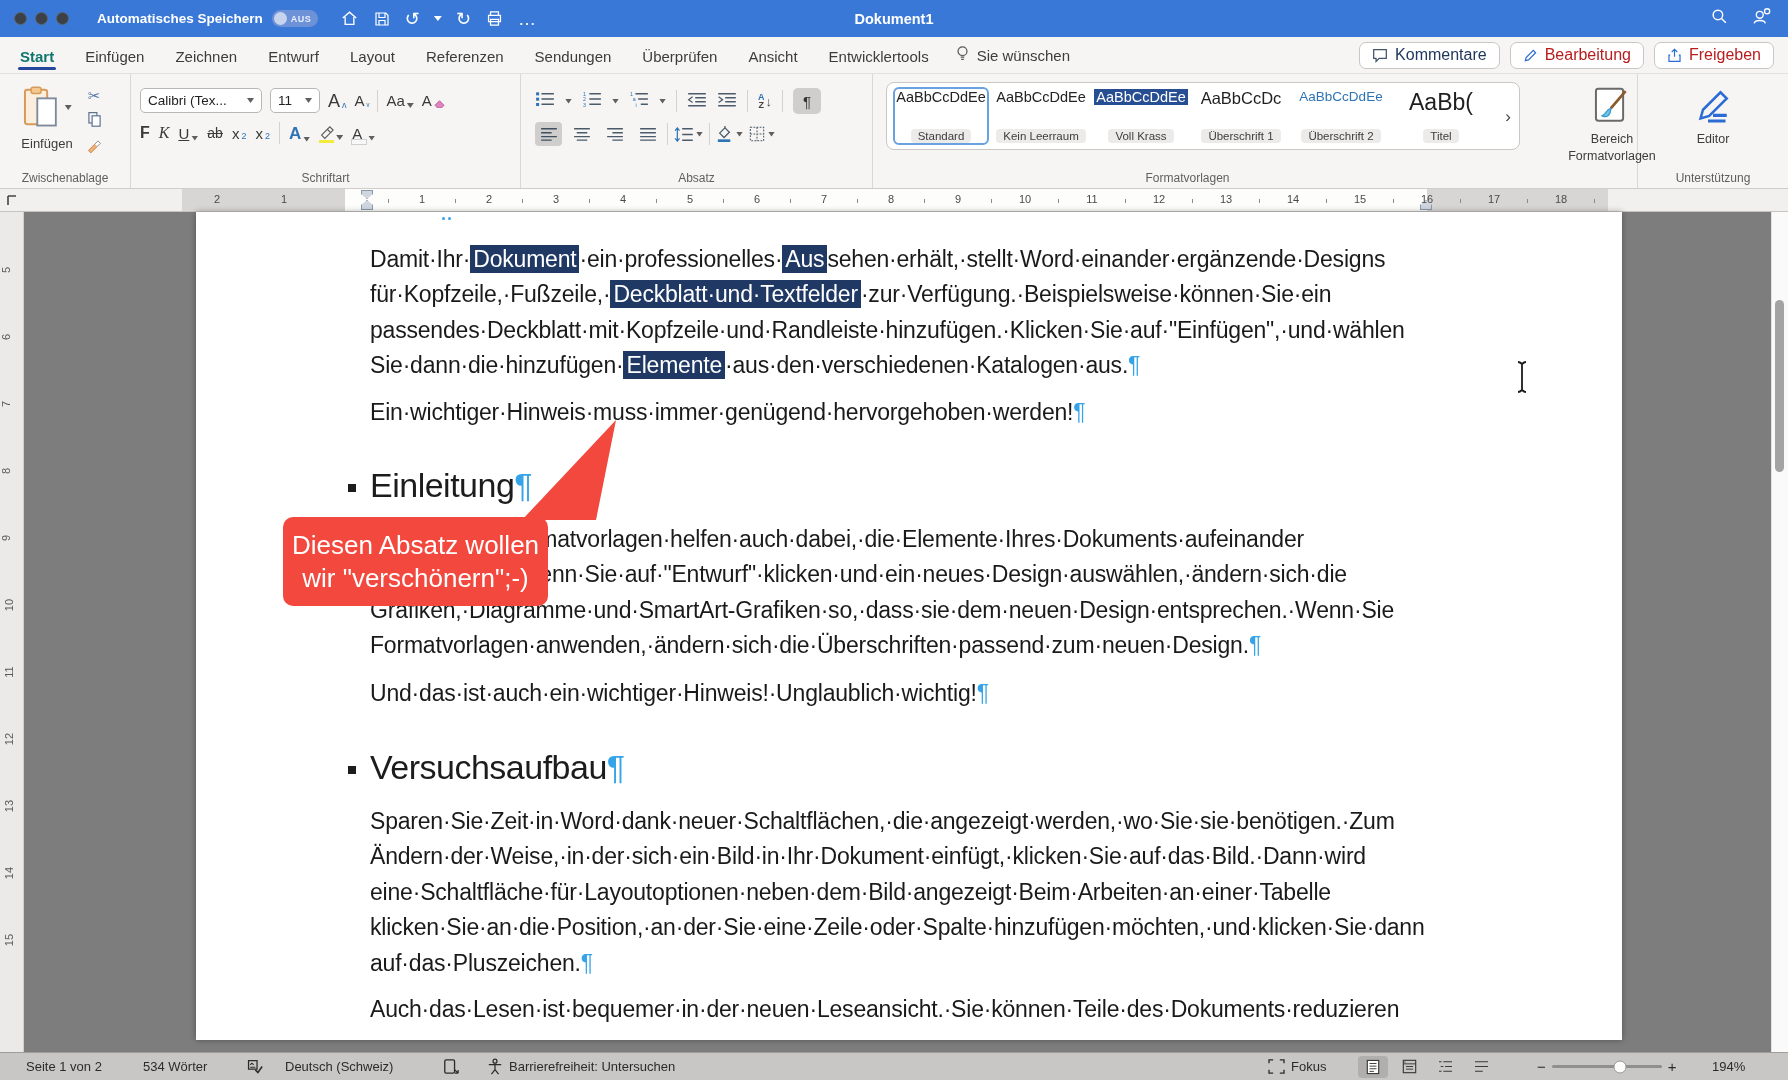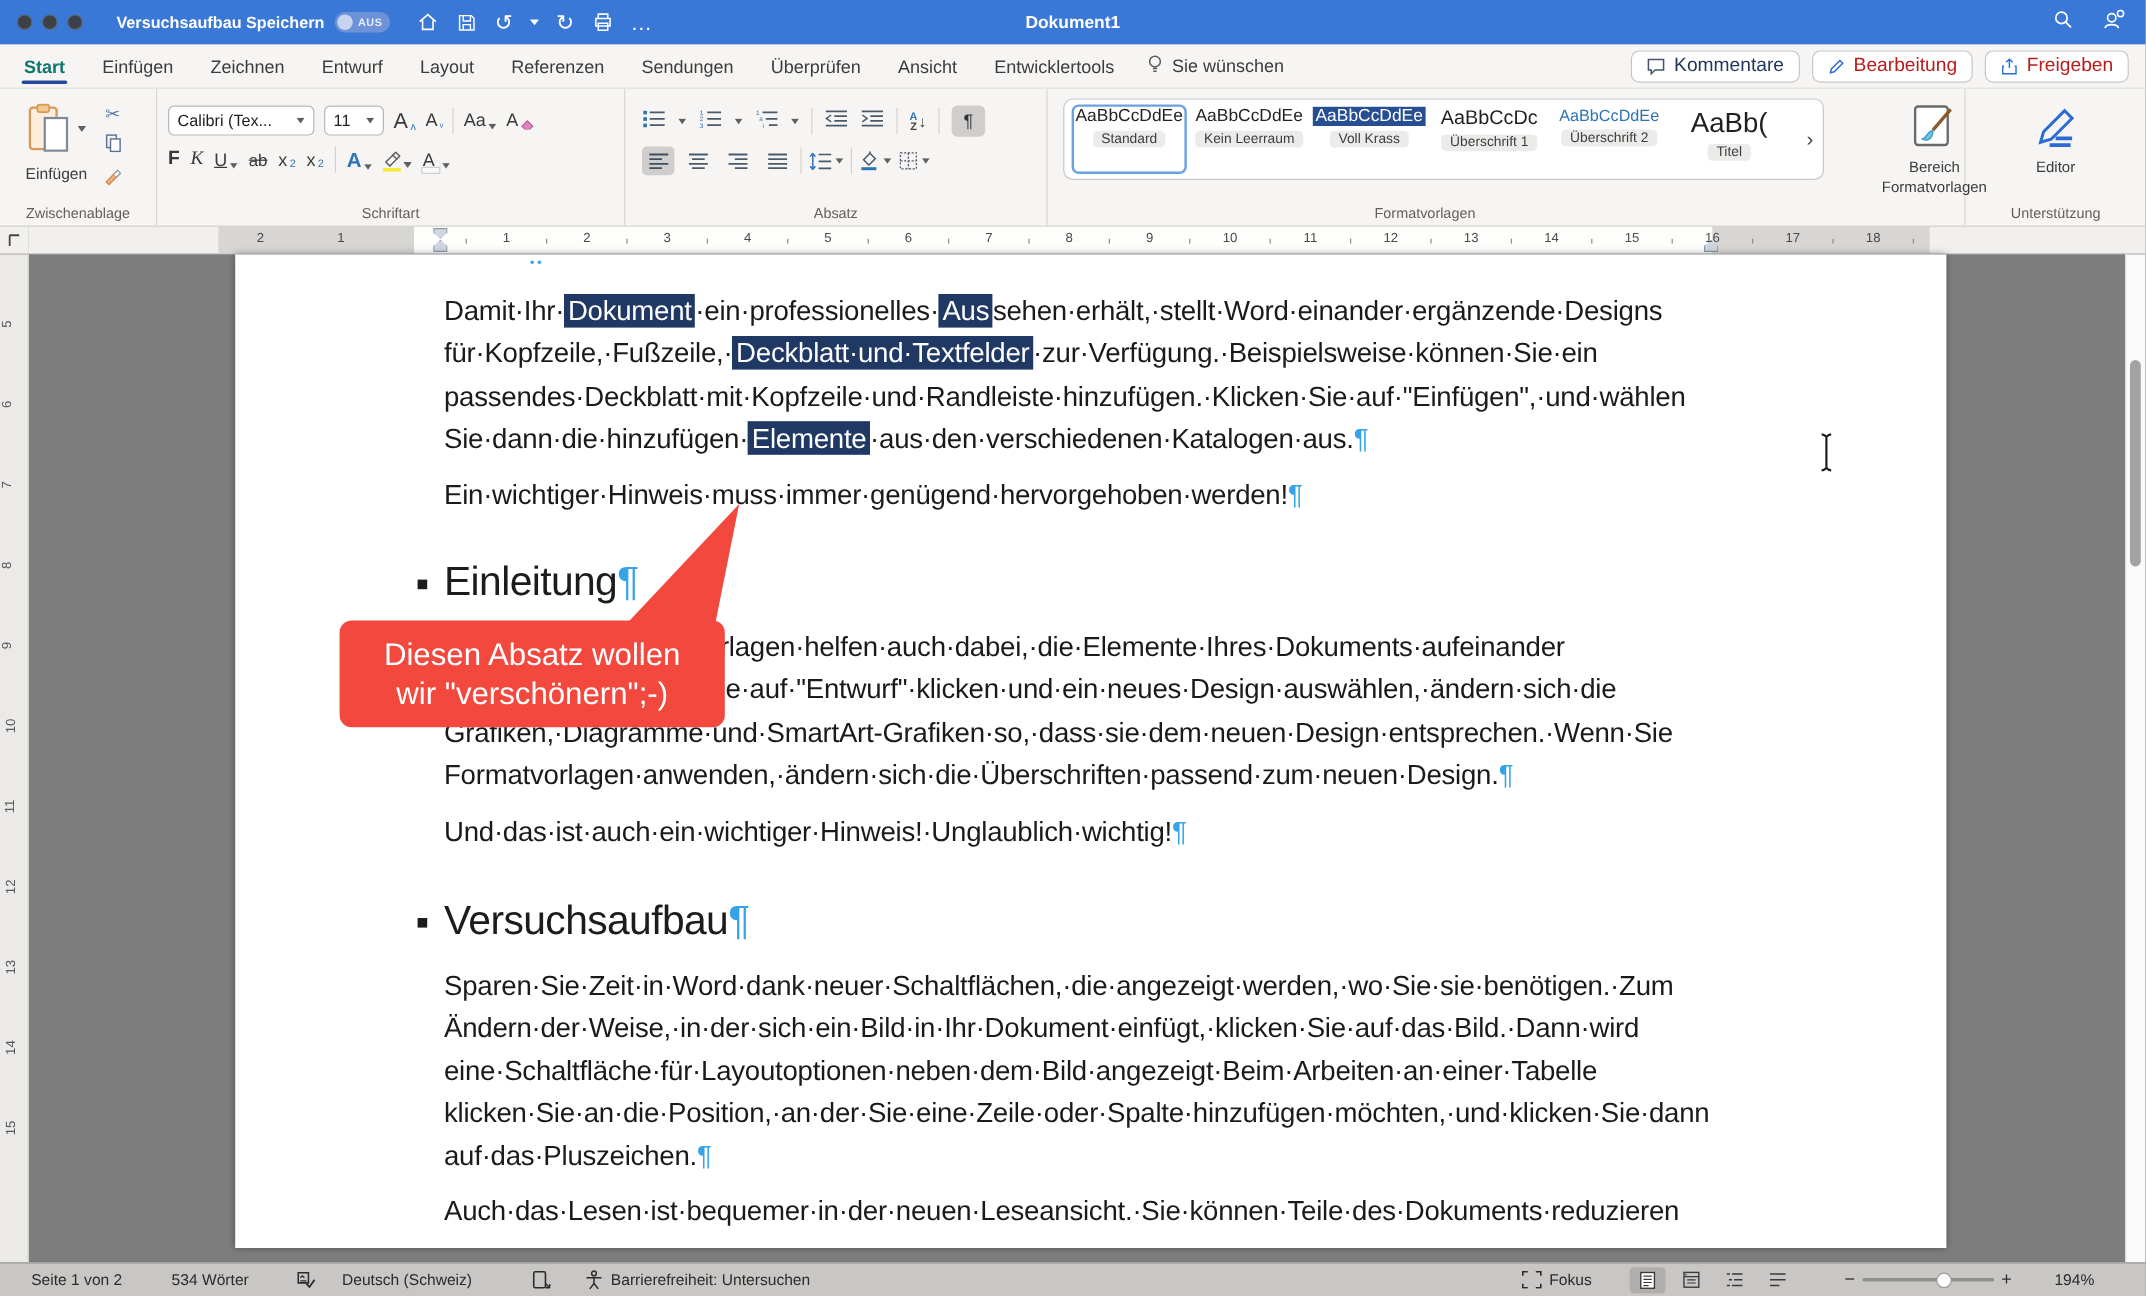--- a/index.html
+++ b/index.html
@@ -69,21 +69,21 @@
   .pbtn { width:28px; height:26px; background:#cfcecc; border-radius:5px; display:flex; align-items:center; justify-content:center;
           font-size:15px; color:#333; }
   .alignbtn { width:27px; height:24px; display:flex; align-items:center; justify-content:center; border-radius:4px; }
   .alignbtn.active { background:#cfcecc; }
   .sorticon { font-size:9px; color:#2e74b5; font-weight:bold; line-height:.9; text-align:center; }
   .sorticon .z { color:#444; }
   .sortarrow { font-size:13px; color:#444; }
 
   .gallery { position:absolute; left:13px; top:8px; width:634px; height:68px; background:#fff; border:1px solid #c9c7c5;
              border-radius:8px; display:flex; align-items:center; padding:0 6px; gap:4px; }
-  .stylecard { width:96px; height:58px; display:flex; flex-direction:column; align-items:center; justify-content:flex-start; gap:4px;
+  .stylecard { width:96px; height:58px; display:flex; flex-direction:column; align-items:center; justify-content:space-between; gap:4px;
                border-radius:6px; border:2px solid transparent; }
   .stylecard.selected { border-color:#6aa1e0; }
   .stylecard .prev { font-size:14.5px; color:#232323; white-space:nowrap; }
   .stylecard .prev.vk { background:#274e92; color:#fff; padding:0 2px; }
   .stylecard .prev.h1 { font-size:16.5px; color:#1f1f1f; }
   .stylecard .prev.h2 { font-size:13.5px; color:#2e74b5; }
   .stylecard .prev.titel { font-size:23px; font-weight:300; color:#1f1f1f; }
   .stylecard .chipname { font-size:11.5px; color:#3d3d3d; background:#ecebe9; border-radius:4px; padding:1px 7px; white-space:nowrap; }
   .gallery-more { position:absolute; right:8px; top:24px; font-size:17px; color:#444; }
   .bigbtn { position:absolute; text-align:center; font-size:12.5px; color:#3c3c3c; line-height:1.35; }
@@ -110,21 +110,21 @@
   .p, .h { position:absolute; left:174px; white-space:nowrap; }
   .p { font-size:23px; letter-spacing:-.2px; color:#1a1a1a; }
   .ln { height:35.4px; line-height:35.4px; }
   .hl { background:#1f3864; color:#fff; padding:1px 3px; }
   .pil { color:#35a3e8; }
   .h { font-size:34px; font-weight:300; letter-spacing:-.5px; color:#1c1c1c; height:44px; line-height:44px; }
   .sq { display:inline-block; width:8px; height:8px; background:#1c1c1c; margin-right:14px; margin-left:-22px; vertical-align:middle; }
   .bluedots { position:absolute; left:246px; top:5px; display:flex; gap:3px; }
   .bluedots i { width:3px; height:3px; background:#35a3e8; border-radius:50%; }
 
-  .callout-box { position:absolute; left:87px; top:305px; width:321px; height:89px; background:#f2483e; border-radius:10px;
+  .callout-box { position:absolute; left:87px; top:305px; width:265px; height:89px; background:#f2483e; border-radius:10px;
                  display:flex; flex-direction:column; align-items:center; justify-content:center; z-index:5; }
   .callout-box div { color:#fff; font-size:26px; line-height:33px; white-space:nowrap; }
   .callout-arrow { position:absolute; left:326px; top:208px; width:100px; height:100px; background:#f2483e;
                    clip-path:polygon(94% 0,0 100%,74% 100%); z-index:4; }
   .ibeam { position:absolute; left:1318px; top:148px; z-index:6; }
 
   .scrolltrack { position:absolute; right:0; top:0; bottom:0; width:17px; background:#fafafa; border-left:1px solid #e2e2e2; }
   .scrollthumb { position:absolute; right:4px; top:88px; width:9px; height:172px; background:#a3a3a3; border-radius:5px; }
 
   
@@ -142,21 +142,21 @@
 
 <div class="app">
 
   <header class="titlebar">
     <div class="traffic">
       <span></span>
       <span></span>
       <span></span>
     </div>
     <div class="autosave">
-      <span class="autosave-label">Versuchsaufbau Speichern</span>
+      <span class="autosave-label">Automatisches Speichern</span>
       <span class="toggle">
         <span class="knob"></span>
         <span class="toggle-state">AUS</span>
       </span>
     </div>
     <div class="tb-icons">
       <span>
         <svg width="19" height="19" viewBox="0 0 24 24">
             <path d="M3.5 11.5 L12 4 L20.5 11.5 M6.5 10 V19.5 H17.5 V10" fill="none" stroke="#fff" stroke-width="1.7"></path>
           </svg>

